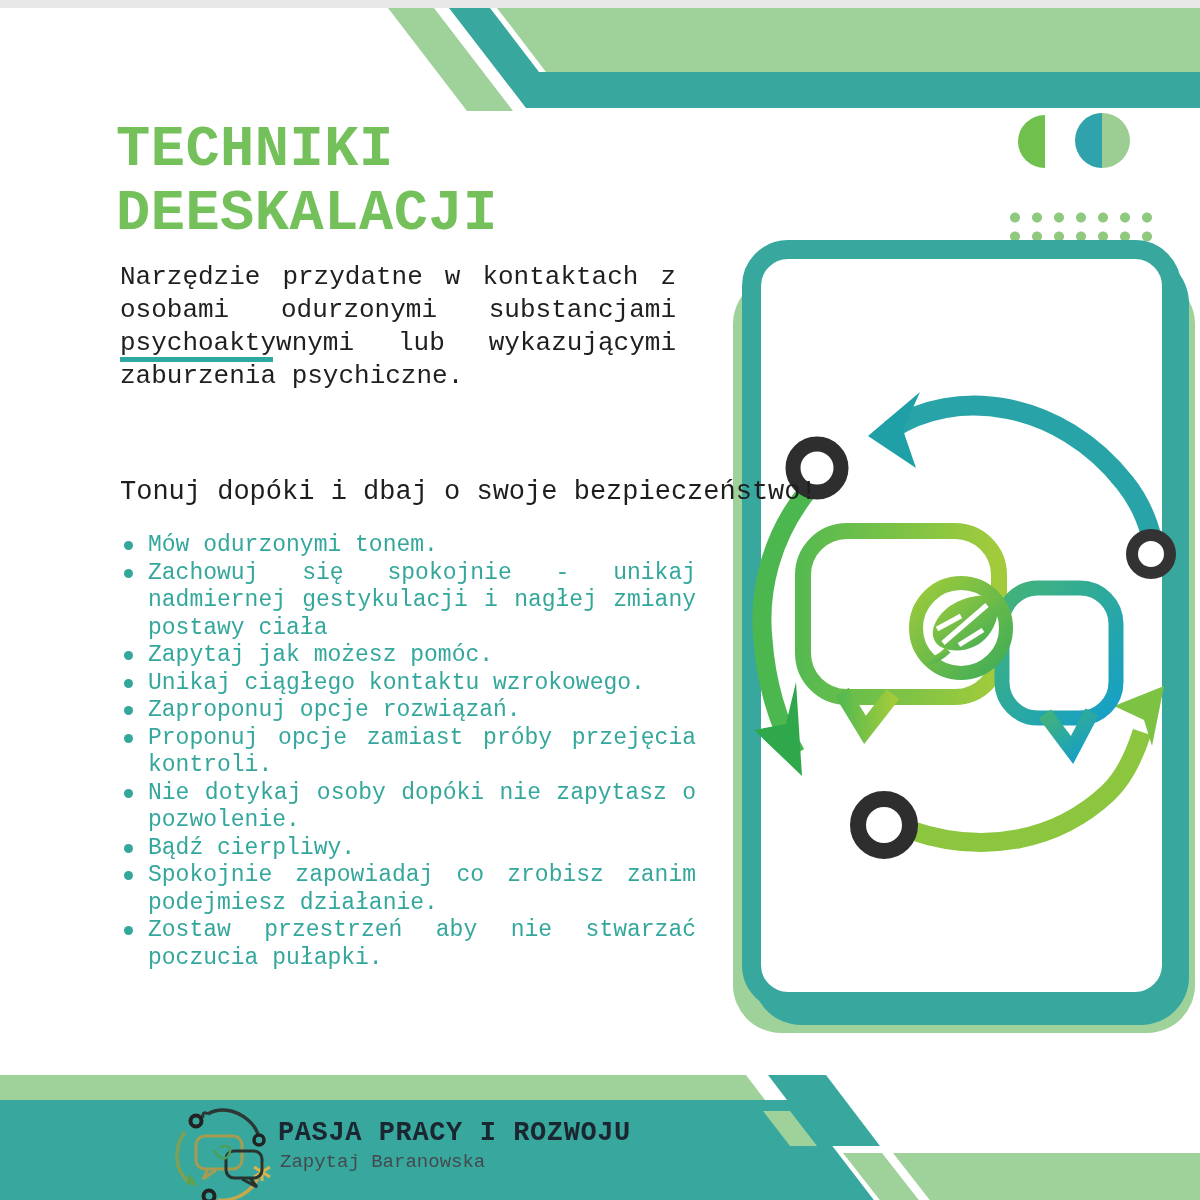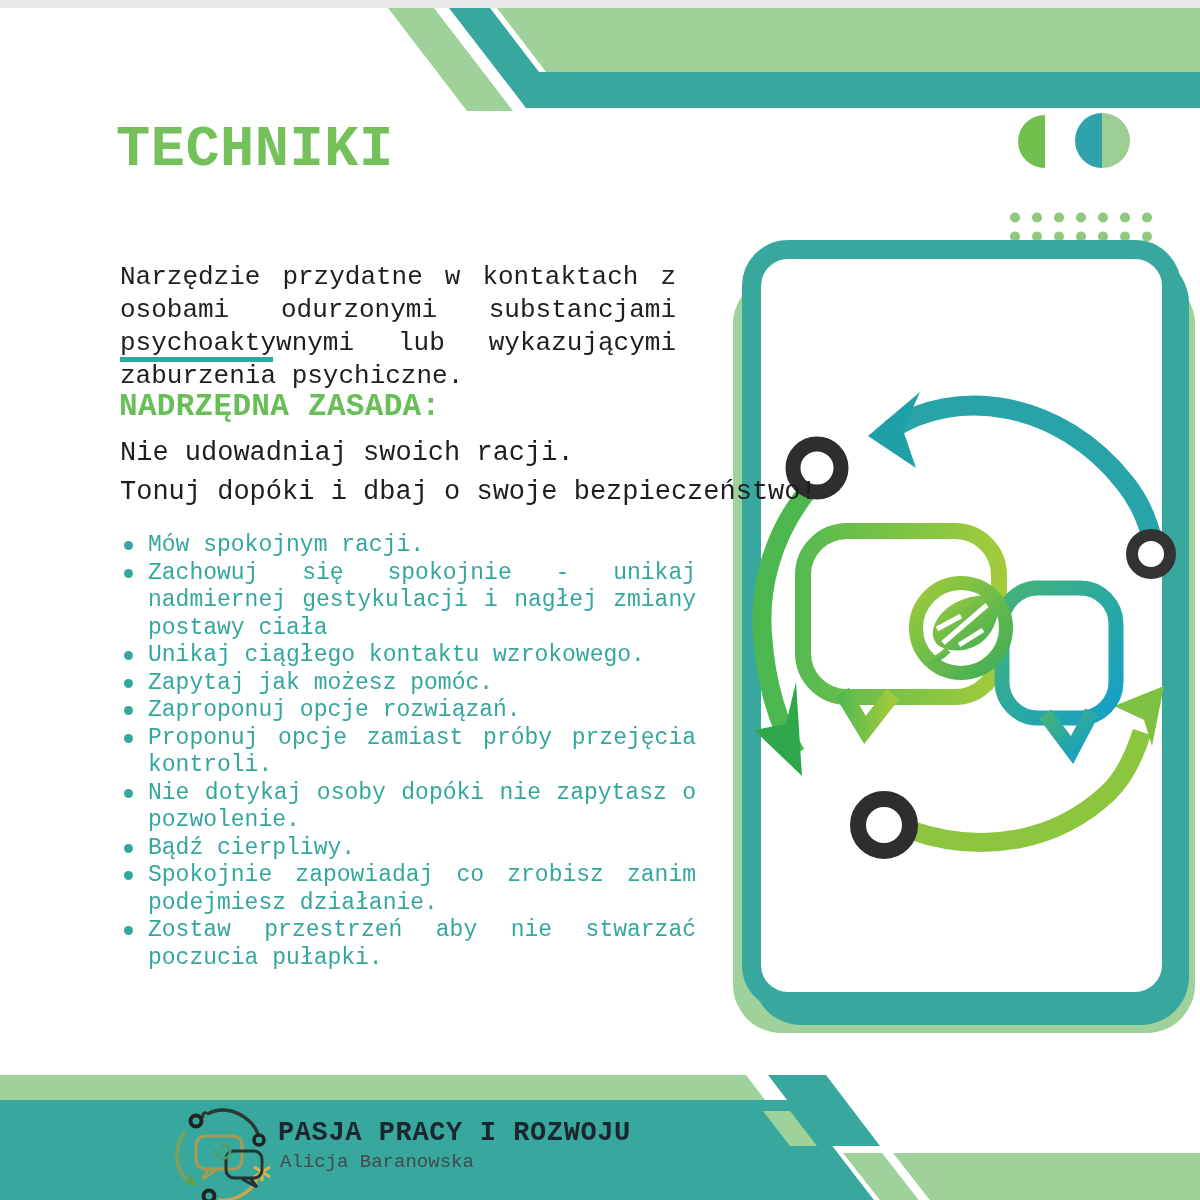--- a/index.html
+++ b/index.html
@@ -118,34 +118,33 @@
     <path d="M305 336 L332 372 L352 334" fill="none" stroke="url(#tBub)" stroke-width="15"></path>
 
     <circle cx="221" cy="250" r="45" fill="#ffffff" stroke="url(#leafG)" stroke-width="14"></circle>
     <path d="M258 218 C262 252 240 276 210 272 C196 270 190 260 194 248 C202 226 230 214 258 218 Z" fill="url(#leafG)"></path>
     <path d="M208 272 Q198 282 186 284" fill="none" stroke="url(#leafG)" stroke-width="7"></path>
     <path d="M203 265 L247 227 M197 251 L221 238 M219 267 L243 252" stroke="#ffffff" stroke-width="5" fill="none"></path>
   </svg>
 
   <div class="abs title">
     <div>TECHNIKI</div>
+    <div>DEESKALACJI</div>
   </div>
 
   <div class="abs intro">Narzędzie przydatne w kontaktach z osobami odurzonymi substancjami psychoaktywnymi lub wykazującymi zaburzenia psychiczne.</div>
   <div class="abs rule"></div>
 
-  <div class="abs principle-heading">NADRZĘDNA ZASADA:</div>
-  <div class="abs principle-line1">Nie udowadniaj swoich racji.</div>
   <div class="abs principle-line2">Tonuj dopóki i dbaj o swoje bezpieczeństwo!</div>
 
   <ul class="abs tips">
-    <li>Mów spokojnym racji.</li>
+    <li>Mów odurzonymi tonem.</li>
     <li>Zachowuj się spokojnie - unikaj nadmiernej gestykulacji i nagłej zmiany postawy ciała</li>
+    <li>Zapytaj jak możesz pomóc.</li>
     <li>Unikaj ciągłego kontaktu wzrokowego.</li>
-    <li>Zapytaj jak możesz pomóc.</li>
     <li>Zaproponuj opcje rozwiązań.</li>
     <li>Proponuj opcje zamiast próby przejęcia kontroli.</li>
     <li>Nie dotykaj osoby dopóki nie zapytasz o pozwolenie.</li>
     <li>Bądź cierpliwy.</li>
     <li>Spokojnie zapowiadaj co zrobisz zanim podejmiesz działanie.</li>
     <li>Zostaw przestrzeń aby nie stwarzać poczucia pułapki.</li>
   </ul>
 
   <div class="clip deco-bot-lg"></div>
   <div class="clip deco-bot-teal"></div>
@@ -165,15 +164,15 @@
     <path d="M48 100 C60 102 74 96 83 86 C86 82 88 78 89 75" fill="none" stroke="#C9A84C" stroke-width="3.5"></path>
     <path d="M92 63 L92 81 M84 67 L100 77 M84 77 L100 67" stroke="#D8B54E" stroke-width="3" fill="none"></path>
     <rect x="26" y="36" width="46" height="33" rx="9" fill="none" stroke="#A89B4F" stroke-width="3"></rect>
     <path d="M38 69 L33 79 L46 70" fill="none" stroke="#A89B4F" stroke-width="3"></path>
     <rect x="56" y="51" width="36" height="27" rx="8" fill="none" stroke="#26332E" stroke-width="3"></rect>
     <path d="M80 78 L87 87 L72 79" fill="none" stroke="#26332E" stroke-width="3"></path>
     <path d="M44 50 C50 62 58 60 60 52 C61 46 54 44 50 48" fill="none" stroke="#4C9E58" stroke-width="2.5"></path>
   </svg>
 
   <div class="abs brand">PASJA PRACY I ROZWOJU</div>
-  <div class="abs author">Alicja Baranowska</div>
+  <div class="abs author">Zapytaj Baranowska</div>
 
 </div>
 
 </body></html>

